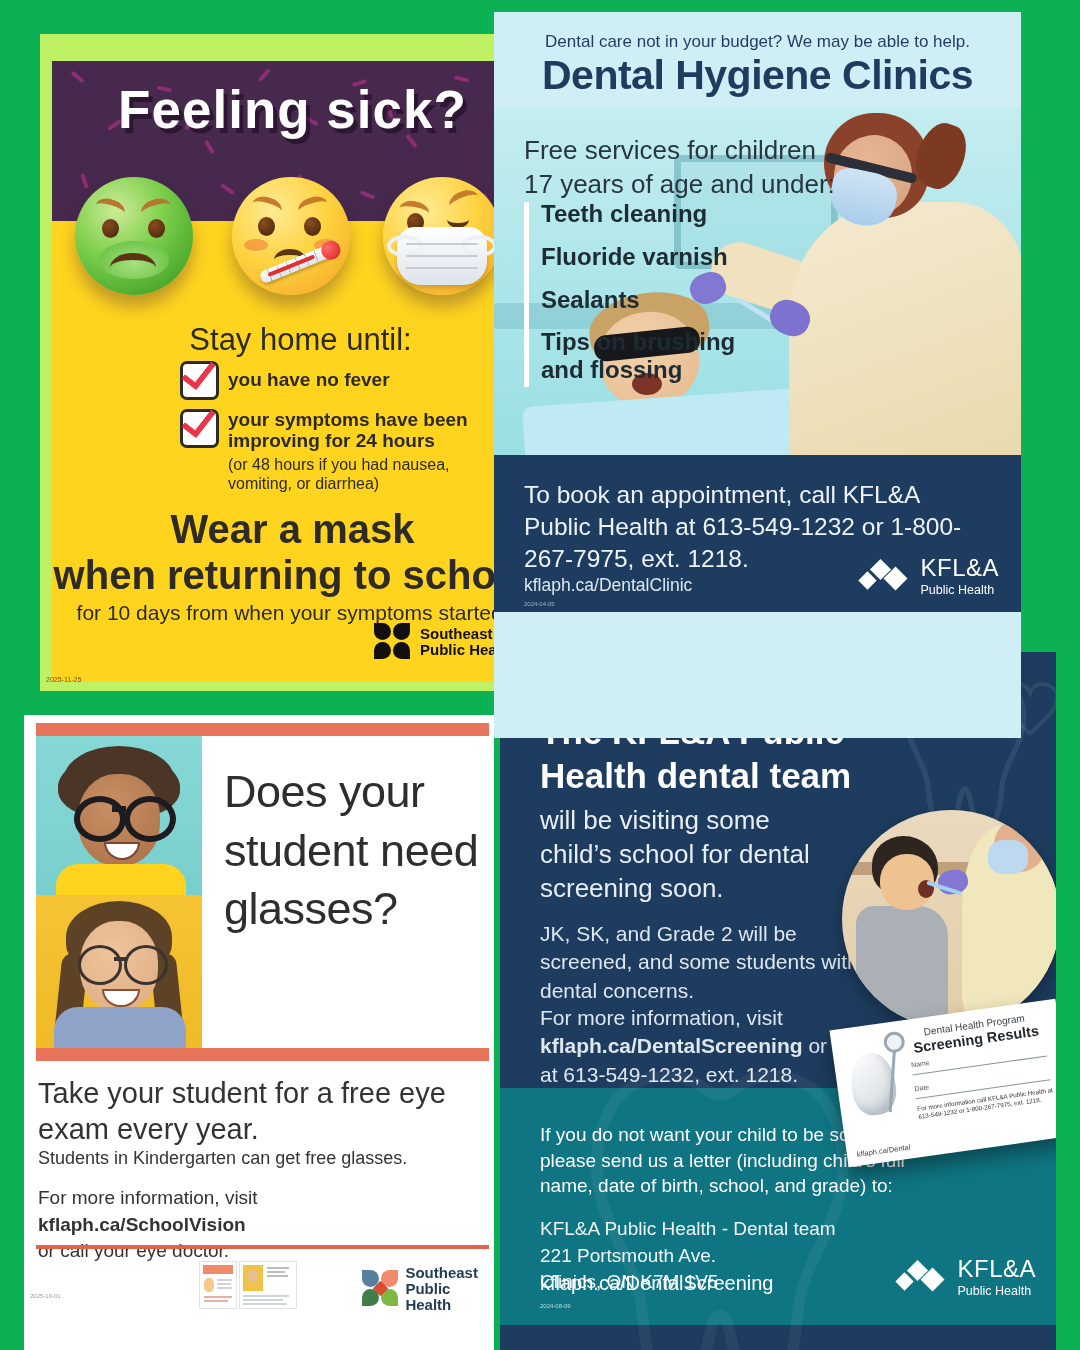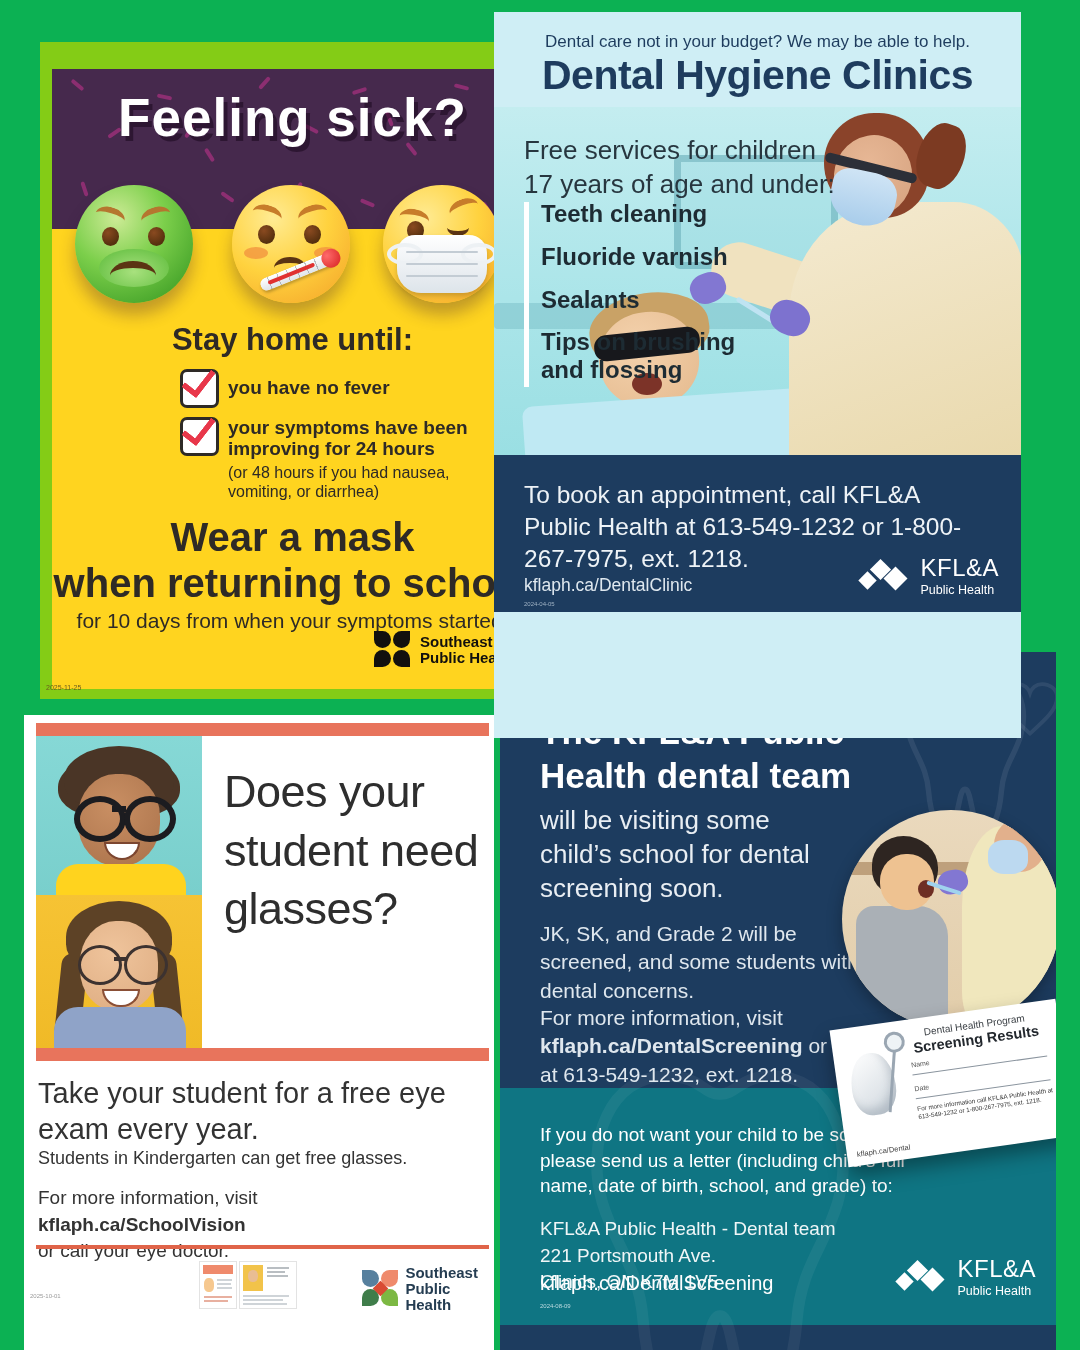--- a/index.html
+++ b/index.html
@@ -2,42 +2,42 @@
 <html><head>
 <meta charset="utf-8">
 <style>
   html,body{margin:0;padding:0;}
   body{width:1080px;height:1350px;background:#0cb153;font-family:"Liberation Sans",sans-serif;position:relative;overflow:hidden;}
   #canvas{position:absolute;left:0;top:0;width:1080px;height:1350px;}
   .poster{position:absolute;}
   b{font-weight:bold;}
 
   
-  .p-sick{left:40px;top:42px;width:508px;height:657px;background:#84cc16;z-index:1;}
+  .p-sick{left:40px;top:34px;width:508px;height:657px;background:#bef264;z-index:1;}
   .sick-inner{position:absolute;left:12px;top:27px;right:15px;bottom:10px;overflow:hidden;}
   .sick-purple{position:absolute;left:0;top:0;right:0;height:160px;background:#46294d;overflow:hidden;}
   .cf{position:absolute;width:15px;height:4px;border-radius:3px;background:#8c2e71;}
   .sick-yellow{position:absolute;left:0;top:160px;right:0;bottom:0;background:#ffd41f;}
   .sick-title{position:absolute;left:0;top:18px;width:100%;text-align:center;font-size:53px;font-weight:800;color:#ffffff;letter-spacing:1px;text-shadow:4px 5px 0 rgba(25,8,30,.55);margin:0;}
   .emoji{position:absolute;width:118px;height:118px;border-radius:50%;box-shadow:0 12px 16px rgba(50,20,55,.30);}
   .e-g{background:radial-gradient(circle at 35% 28%,#cdeb96 0%,#7ccf4b 42%,#47a52b 82%,#3c8f24 100%);}
   .e-y{background:radial-gradient(circle at 35% 28%,#ffeb93 0%,#ffd23e 48%,#f5a82b 92%);}
   .eye{position:absolute;width:17px;height:19px;border-radius:50%;background:radial-gradient(circle at 35% 30%,#8a4a20,#56300f 70%);}
   .brow{position:absolute;width:30px;height:14px;border-top:6px solid #b5762f;border-radius:50%;}
   .frown{position:absolute;width:46px;height:22px;border-top:7px solid #5b3413;border-radius:50% 50% 0 0;}
   .cheeks{position:absolute;left:24px;top:64px;width:70px;height:38px;background:radial-gradient(ellipse at 50% 60%,#a8e17e,#6ec44a 75%);border-radius:50%;}
   .flush{position:absolute;width:24px;height:12px;border-radius:50%;background:#f2953f;opacity:.8;}
   .therm{position:absolute;left:26px;top:80px;width:80px;height:13px;background:linear-gradient(#ffffff,#dfe3e8);background-image:repeating-linear-gradient(90deg,rgba(110,120,130,.0) 0 9px,rgba(110,120,130,.45) 9px 10px),linear-gradient(#ffffff,#dfe3e8);border-radius:7px;transform:rotate(-22deg);box-shadow:0 2px 3px rgba(0,0,0,.25);}
   .t-line{position:absolute;left:8px;top:4px;width:50px;height:4px;background:#e03131;border-radius:2px;}
   .t-tip{position:absolute;right:-5px;top:-3px;width:19px;height:19px;background:radial-gradient(circle at 35% 30%,#ff6b6b,#d61f1f);border-radius:50%;}
   .m-mask{position:absolute;left:14px;top:50px;width:90px;height:58px;background:linear-gradient(180deg,#ffffff,#dde4ea);border-radius:18px 18px 24px 24px;box-shadow:0 3px 5px rgba(0,0,0,.18);}
   .m-fold{position:absolute;left:9px;width:72px;height:2px;background:#c3ccd4;border-radius:1px;}
   .m-strap{position:absolute;width:28px;height:14px;border:4px solid #edf1f4;border-radius:50%;background:transparent;}
   .squint{position:absolute;width:22px;height:12px;border-bottom:5px solid #5b3413;border-radius:0 0 50% 50%;}
-  .sick-sub{position:absolute;left:0;top:253px;width:100%;text-align:center;font-size:31px;font-weight:700;color:#2e2a26;margin:0;}
+  .sick-sub{position:absolute;left:0;top:253px;width:100%;text-align:center;font-size:31px;font-weight:400;color:#2e2a26;margin:8px;}
   .chk{position:absolute;width:33px;height:33px;background:#fff;border:3px solid #2e2a26;border-radius:7px;}
   .tick{position:absolute;left:6px;top:-8px;width:13px;height:26px;border-right:6px solid #e8374a;border-bottom:6px solid #e8374a;transform:rotate(38deg);border-radius:2px;}
   .chk-text{position:absolute;font-size:19px;font-weight:700;color:#2e2a26;line-height:1.12;}
   .chk-note{position:absolute;font-size:16px;font-weight:500;color:#2e2a26;line-height:1.2;}
   .mask-head{position:absolute;left:0;width:100%;text-align:center;font-size:40px;font-weight:800;color:#2e2a26;line-height:1.13;margin:0;}
   .mask-note{position:absolute;left:0;width:100%;text-align:center;font-size:21px;font-weight:500;color:#2e2a26;margin:0;}
   .sick-date{position:absolute;left:6px;bottom:8px;font-size:7px;color:#6b5d1e;}
 
   
   .sep{position:relative;width:38px;height:38px;}

